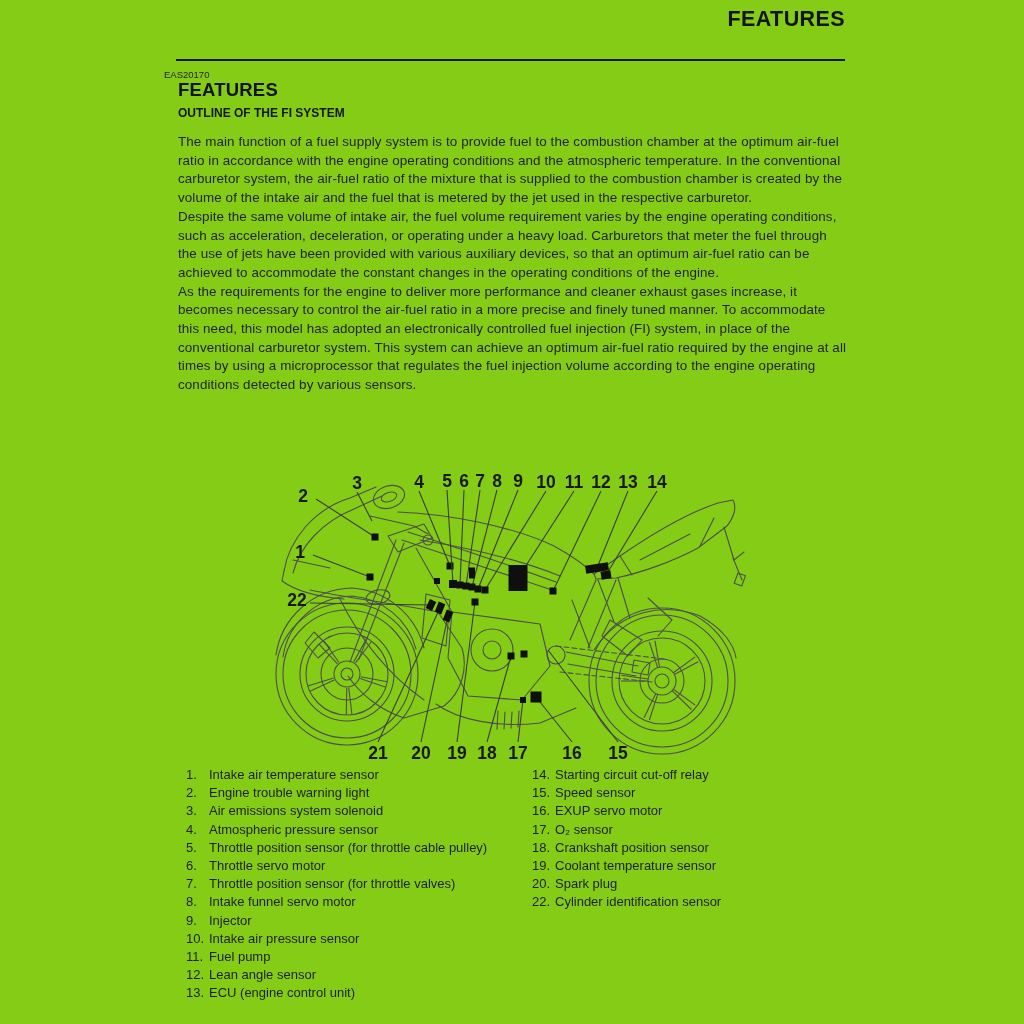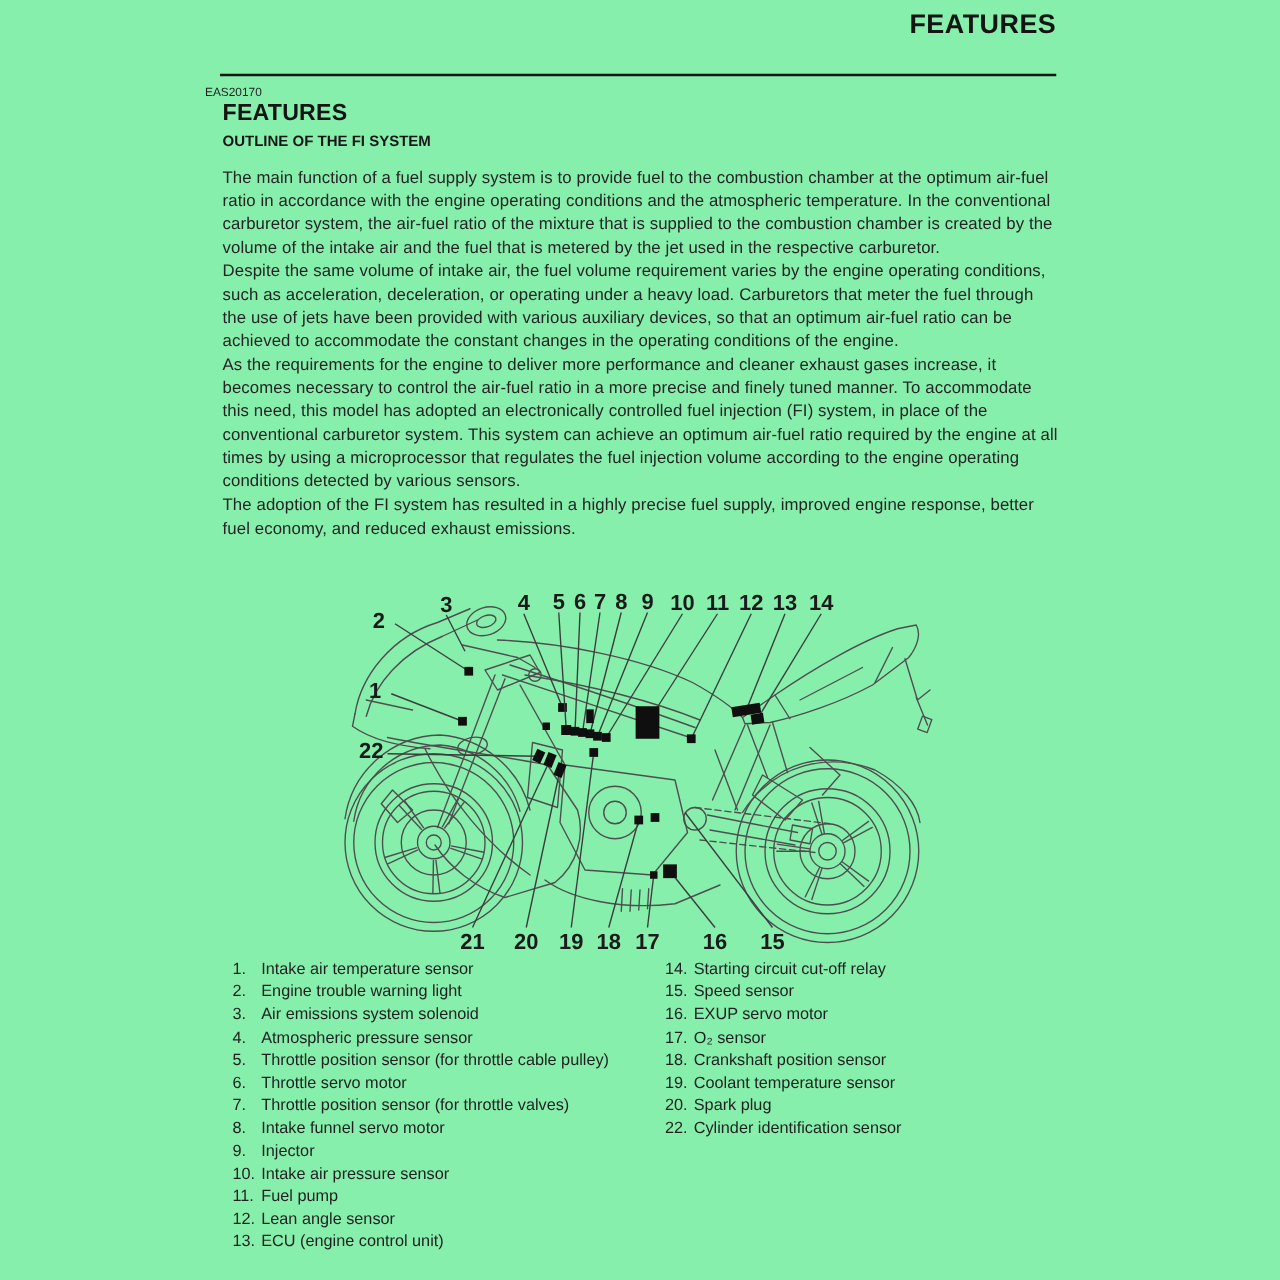--- a/index.html
+++ b/index.html
@@ -1,17 +1,17 @@
 <!DOCTYPE html>
 <html><head>
 <meta charset="utf-8">
 <style>
   html,body{margin:0;padding:0;background:#ffffff;}
   .page{
-    position:relative;width:1024px;height:1024px;background:#86efac;
+    position:relative;width:1024px;height:1024px;background:#84cc16;
     font-family:"Liberation Sans",sans-serif;color:#1d1d1d;overflow:hidden;
   }
   .running-header{
     position:absolute;top:7px;right:179px;font-size:21.5px;font-weight:700;
     letter-spacing:.4px;color:#141414;
   }
   .rule{position:absolute;left:176px;top:59px;width:669px;height:2.4px;background:#151515;}
   .doc-code{position:absolute;left:164px;top:69px;font-size:9.5px;color:#222;}
   .chapter-title{position:absolute;left:178px;top:79px;margin:0;font-size:18.5px;font-weight:700;letter-spacing:.2px;color:#141414;}
   .section-heading{position:absolute;left:178px;top:106px;margin:0;font-size:12px;font-weight:700;color:#161616;}
@@ -39,21 +39,20 @@
   <div class="running-header">FEATURES</div>
   <div class="rule"></div>
   <div class="doc-code">EAS20170</div>
   <h1 class="chapter-title">FEATURES</h1>
   <h2 class="section-heading">OUTLINE OF THE FI SYSTEM</h2>
 
   <div class="body-text" id="body-text">
       <p>The main function of a fuel supply system is to provide fuel to the combustion chamber at the optimum air-fuel ratio in accordance with the engine operating conditions and the atmospheric temperature. In the conventional carburetor system, the air-fuel ratio of the mixture that is supplied to the combustion chamber is created by the volume of the intake air and the fuel that is metered by the jet used in the respective carburetor.</p>
       <p>Despite the same volume of intake air, the fuel volume requirement varies by the engine operating conditions, such as acceleration, deceleration, or operating under a heavy load. Carburetors that meter the fuel through the use of jets have been provided with various auxiliary devices, so that an optimum air-fuel ratio can be achieved to accommodate the constant changes in the operating conditions of the engine.</p>
       <p>As the requirements for the engine to deliver more performance and cleaner exhaust gases increase, it becomes necessary to control the air-fuel ratio in a more precise and finely tuned manner. To accommodate this need, this model has adopted an electronically controlled fuel injection (FI) system, in place of the conventional carburetor system. This system can achieve an optimum air-fuel ratio required by the engine at all times by using a microprocessor that regulates the fuel injection volume according to the engine operating conditions detected by various sensors.</p>
-      <p>The adoption of the FI system has resulted in a highly precise fuel supply, improved engine response, better fuel economy, and reduced exhaust emissions.</p>
     </div>
 
   <div class="diagram">
     <svg id="diagram-svg" viewBox="270 460 480 308">
       <g id="bike-art" stroke="#4e4e4e" stroke-width="1.1" fill="none" stroke-linecap="round" stroke-linejoin="round">
 
         <path d="M276,655 A78,78 0 0 1 352,588 A80,80 0 0 1 424,648"></path>
         <path d="M283,657 A71,71 0 0 1 352,596 A72,72 0 0 1 416,649"></path>
 
         <path d="M350,662 L396,540"></path>

